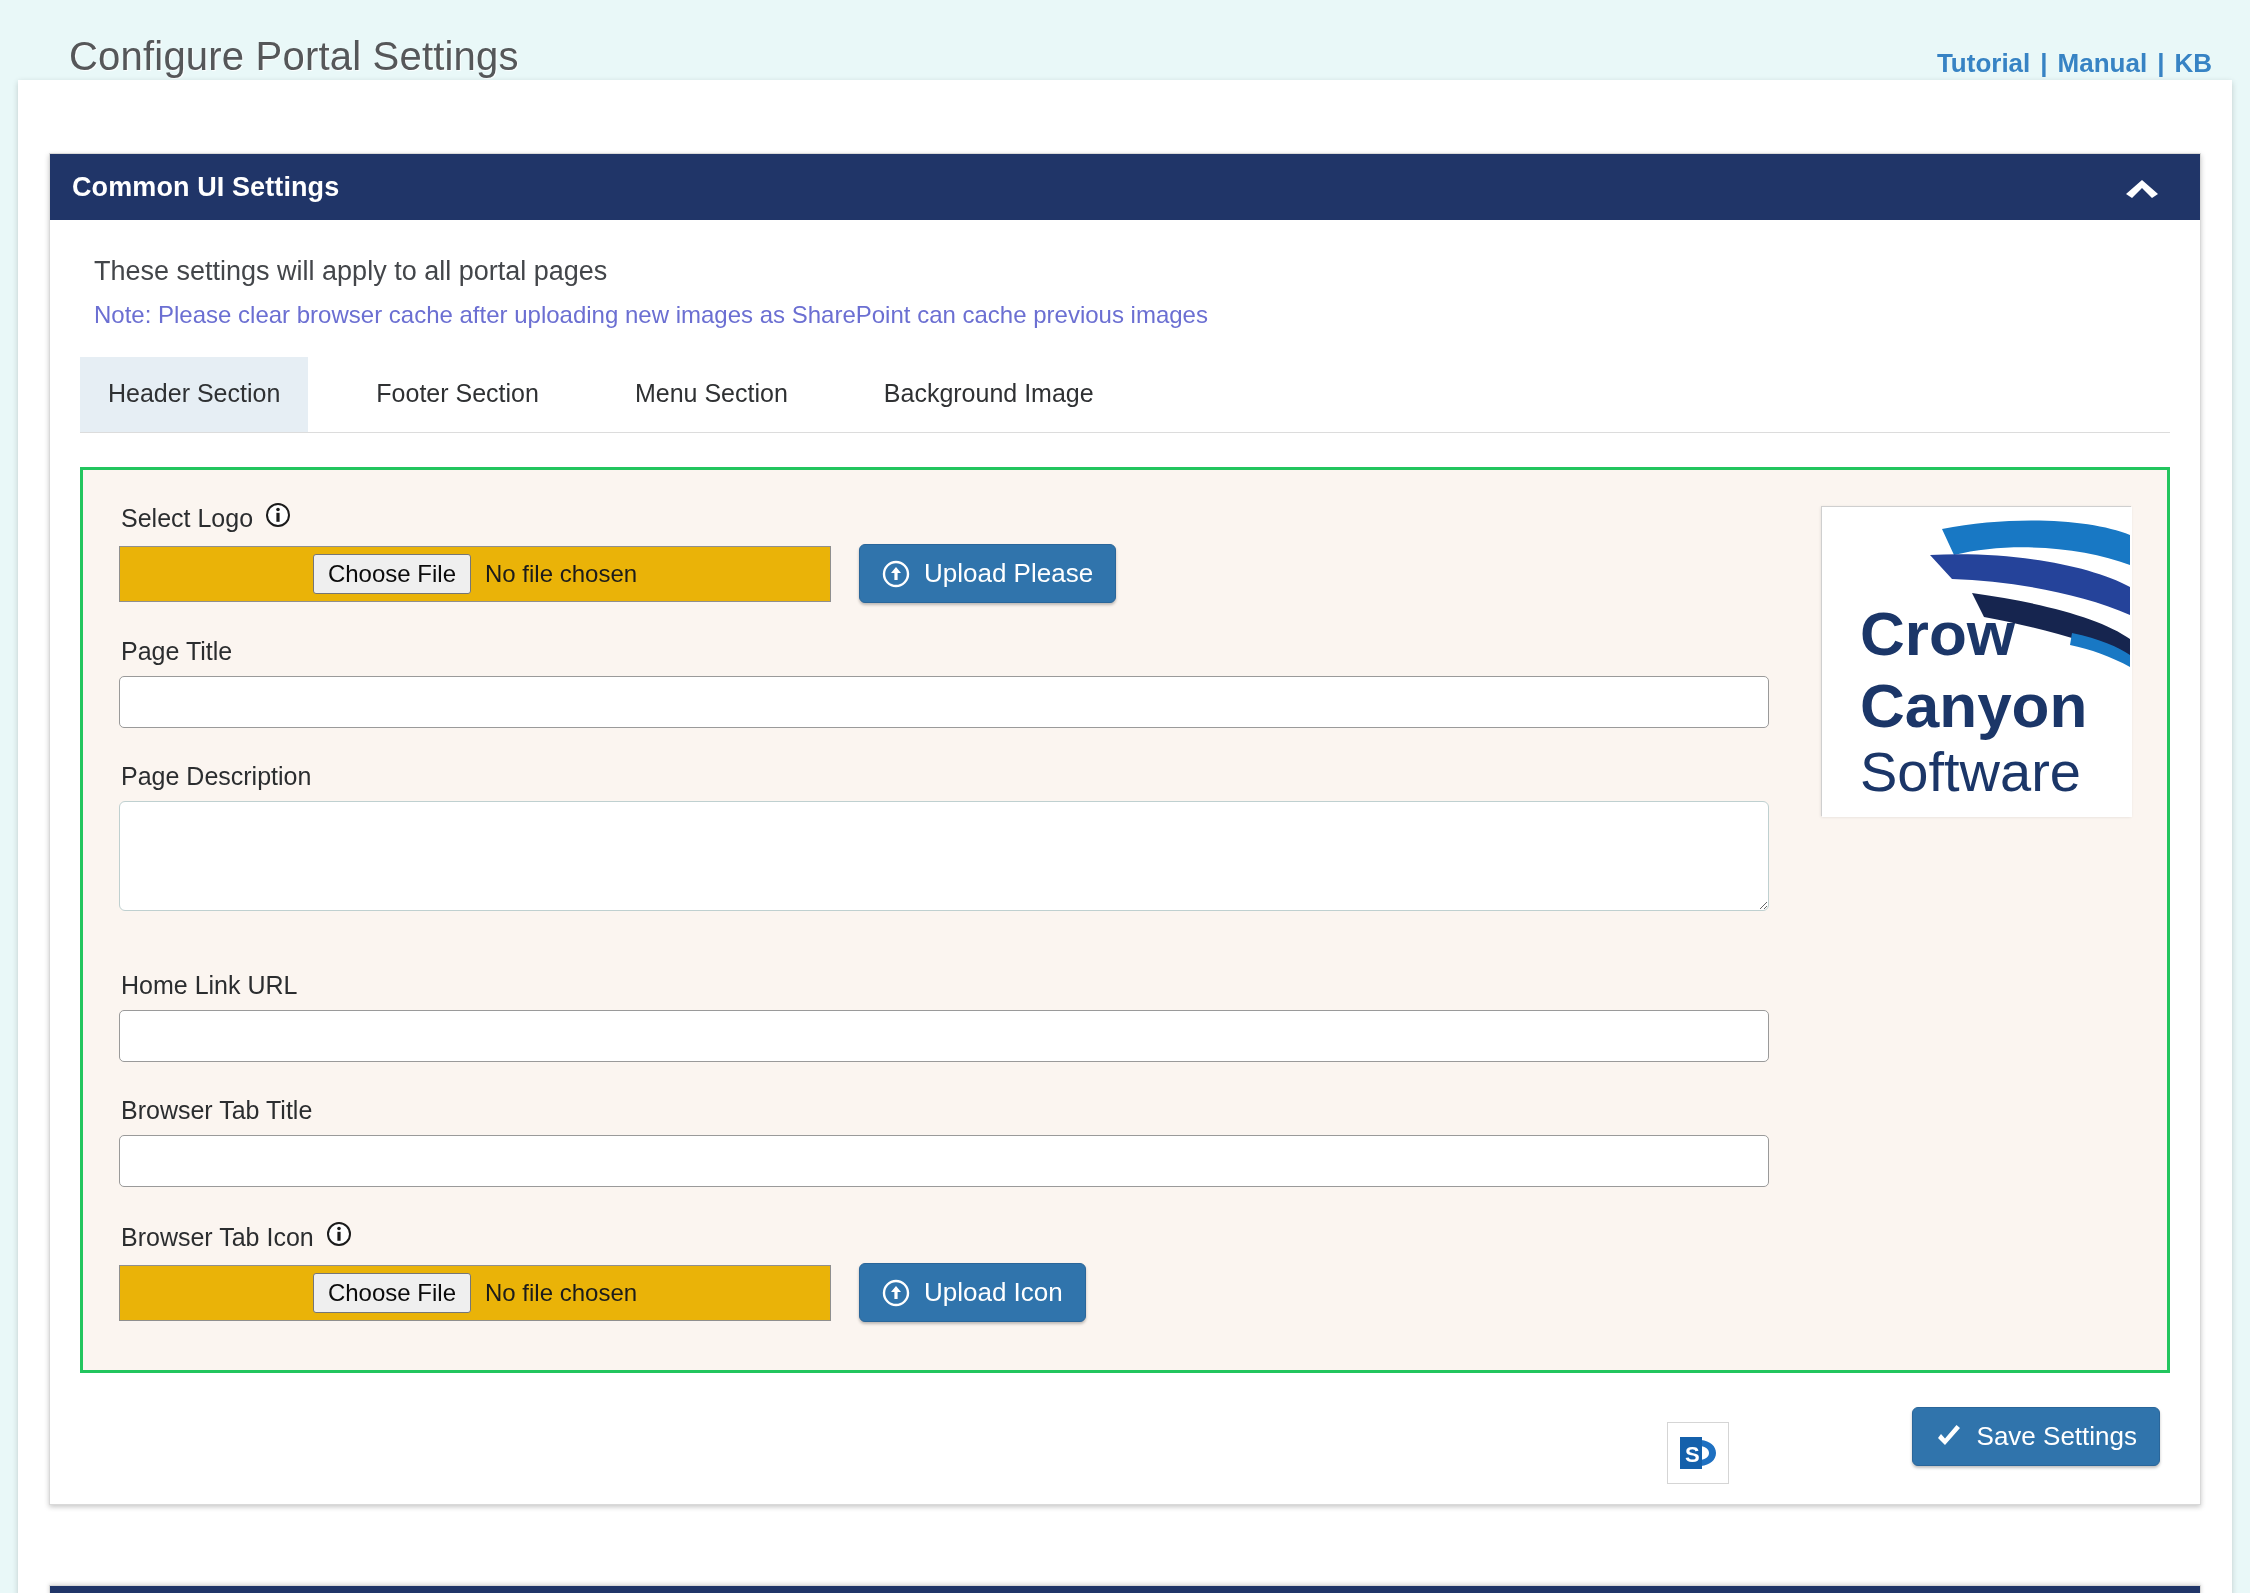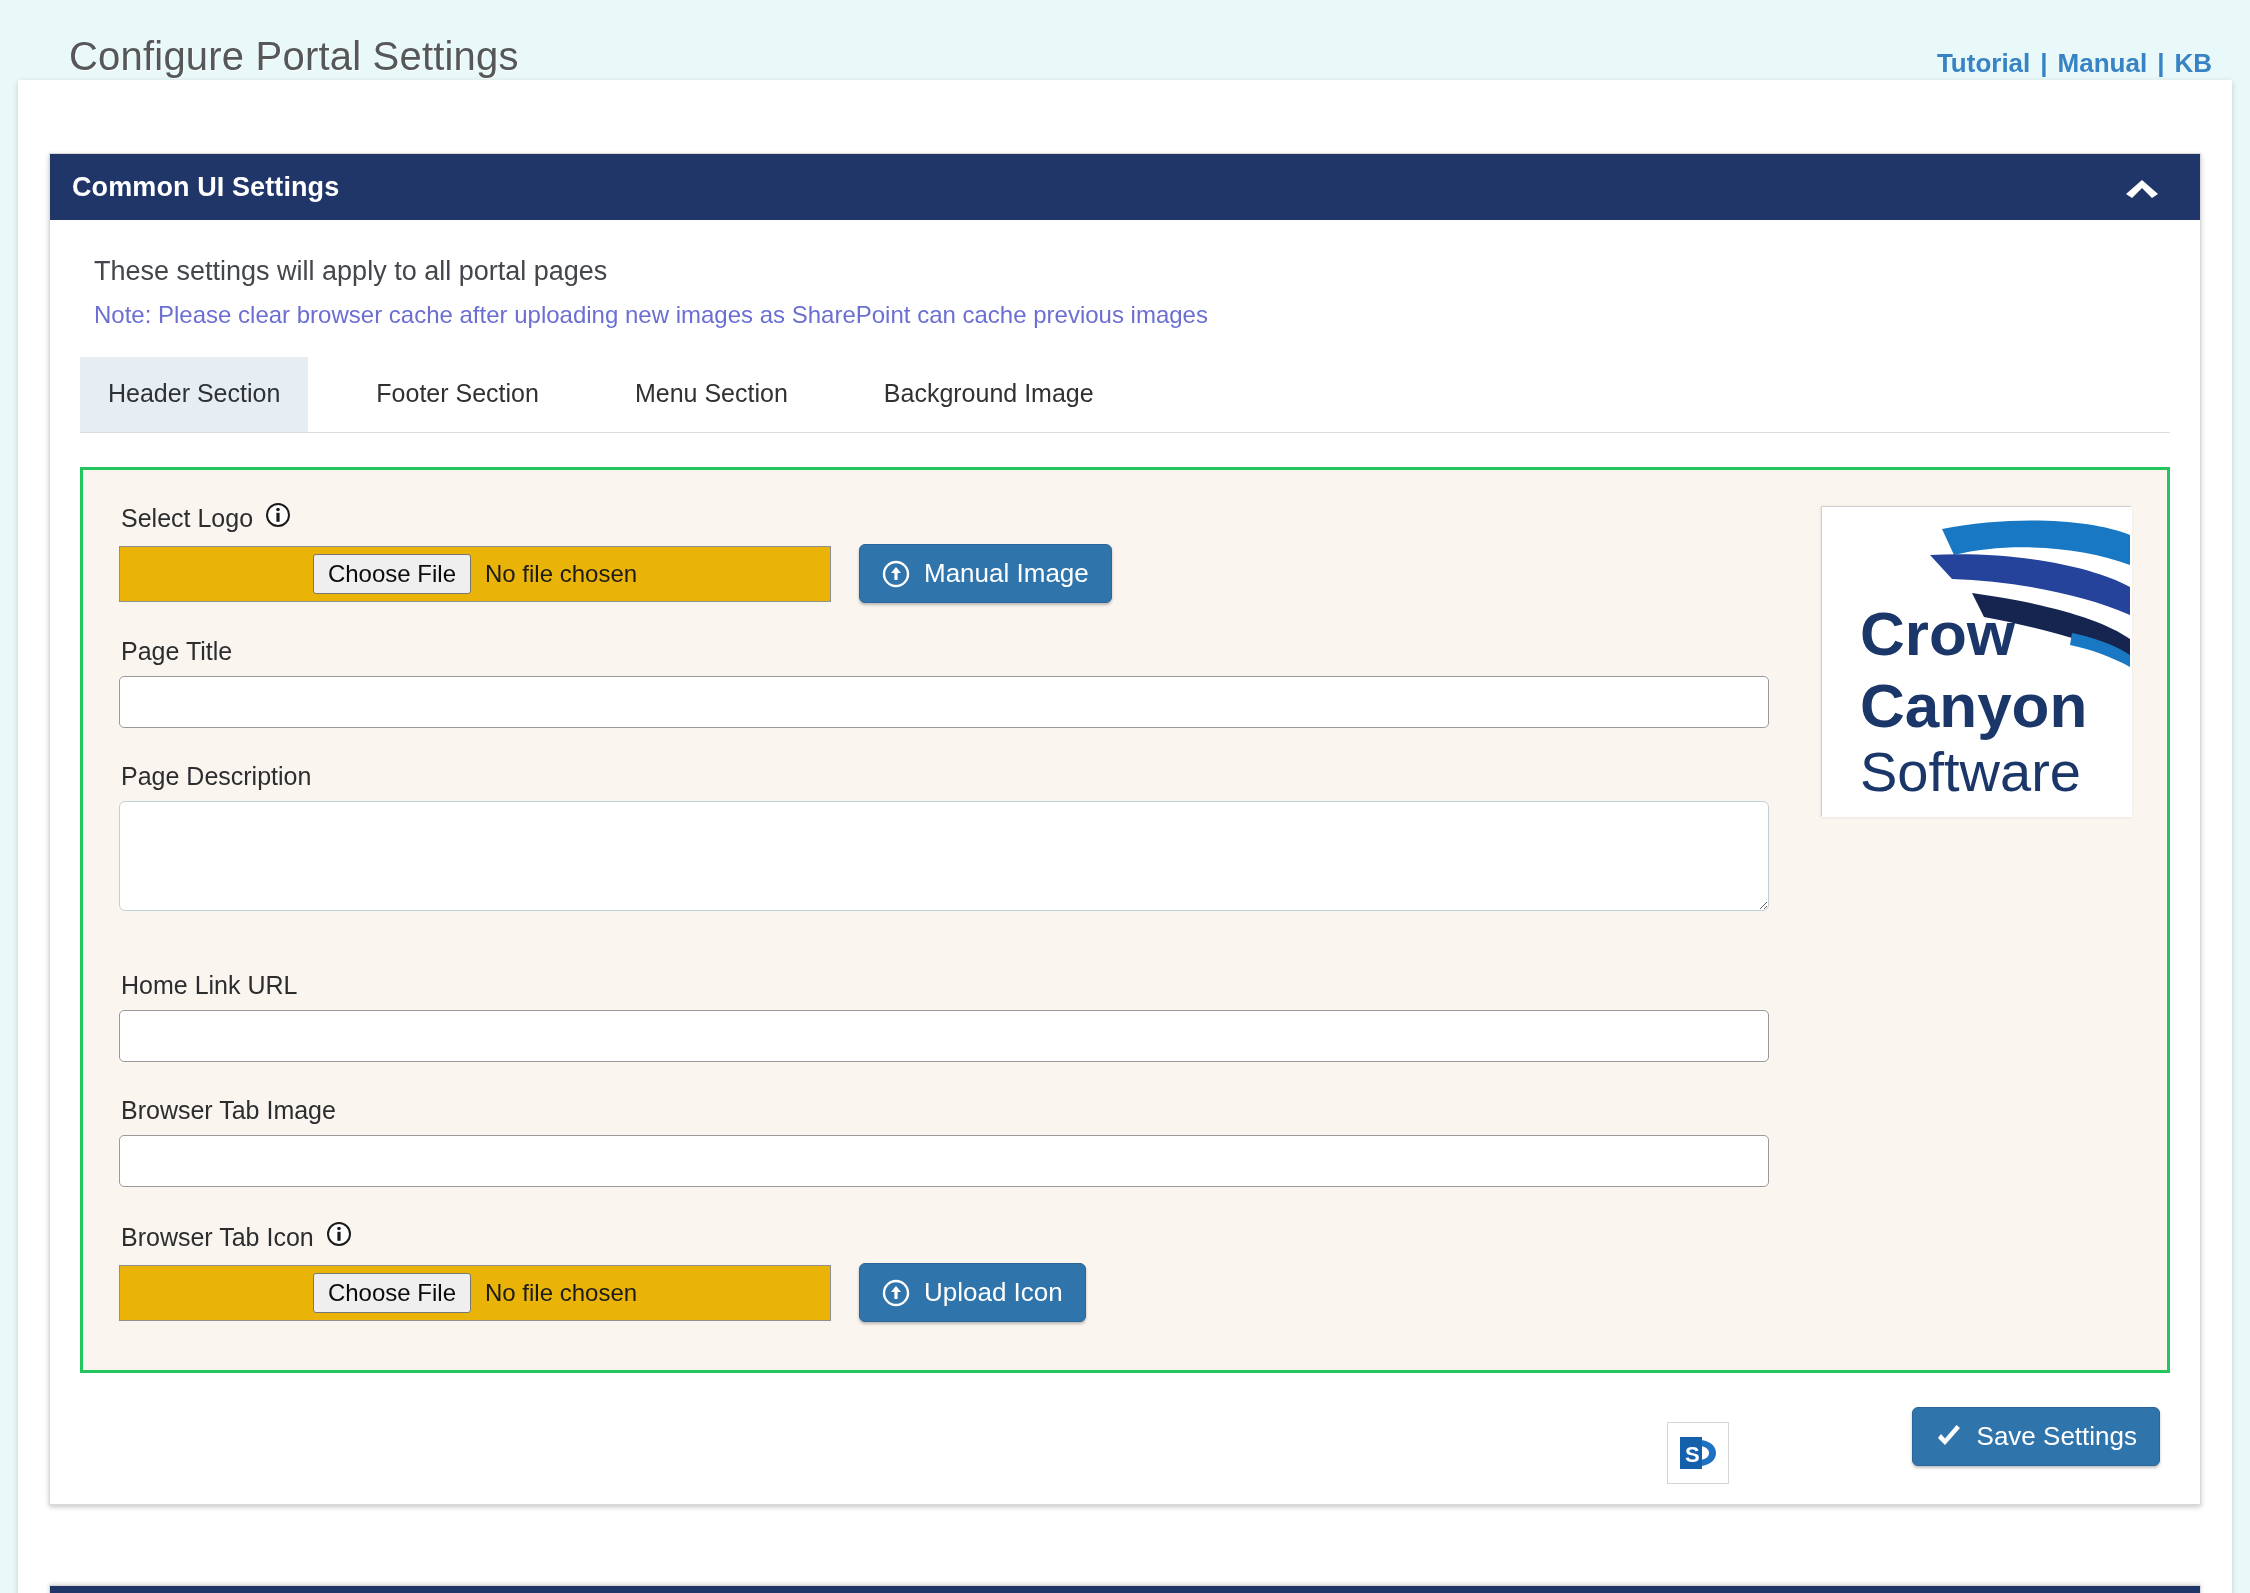--- a/index.html
+++ b/index.html
@@ -318,21 +318,21 @@
               <button class="choose-btn">Choose File</button>
               <span class="nofile">No file chosen</span>
             </div>
             <button class="btn-blue">
               <span>
                 <svg class="btn-ico" viewBox="0 0 28 28" aria-hidden="true">
                   <circle cx="14" cy="14" r="12" fill="none" stroke="#ffffff" stroke-width="2.4"></circle>
                   <path d="M14 7 L19 13 L15.6 13 L15.6 20 L12.4 20 L12.4 13 L9 13 Z" fill="#ffffff"></path>
                 </svg>
               </span>
-              <span>Manual Image</span>
+              <span>Upload Please</span>
             </button>
           </div>
         </div>
 
         <div class="gap"></div>
 
         <div class="field">
           <div class="flabel">Page Title</div>
           <input class="txt-input" type="text" value="" style="">
         </div>
@@ -350,21 +350,21 @@
         <div class="gap"></div>
 
         <div class="field">
           <div class="flabel">Home Link URL</div>
           <input class="txt-input" type="text" value="" style="">
         </div>
 
         <div class="gap"></div>
 
         <div class="field">
-          <div class="flabel">Browser Tab Image</div>
+          <div class="flabel">Browser Tab Title</div>
           <input class="txt-input" type="text" value="" style="">
         </div>
 
         <div class="gap"></div>
 
         <div class="field">
           <div class="flabel">
             <span>Browser Tab Icon</span>
             <span>
               <svg class="info-ico" viewBox="0 0 26 26" aria-hidden="true">

